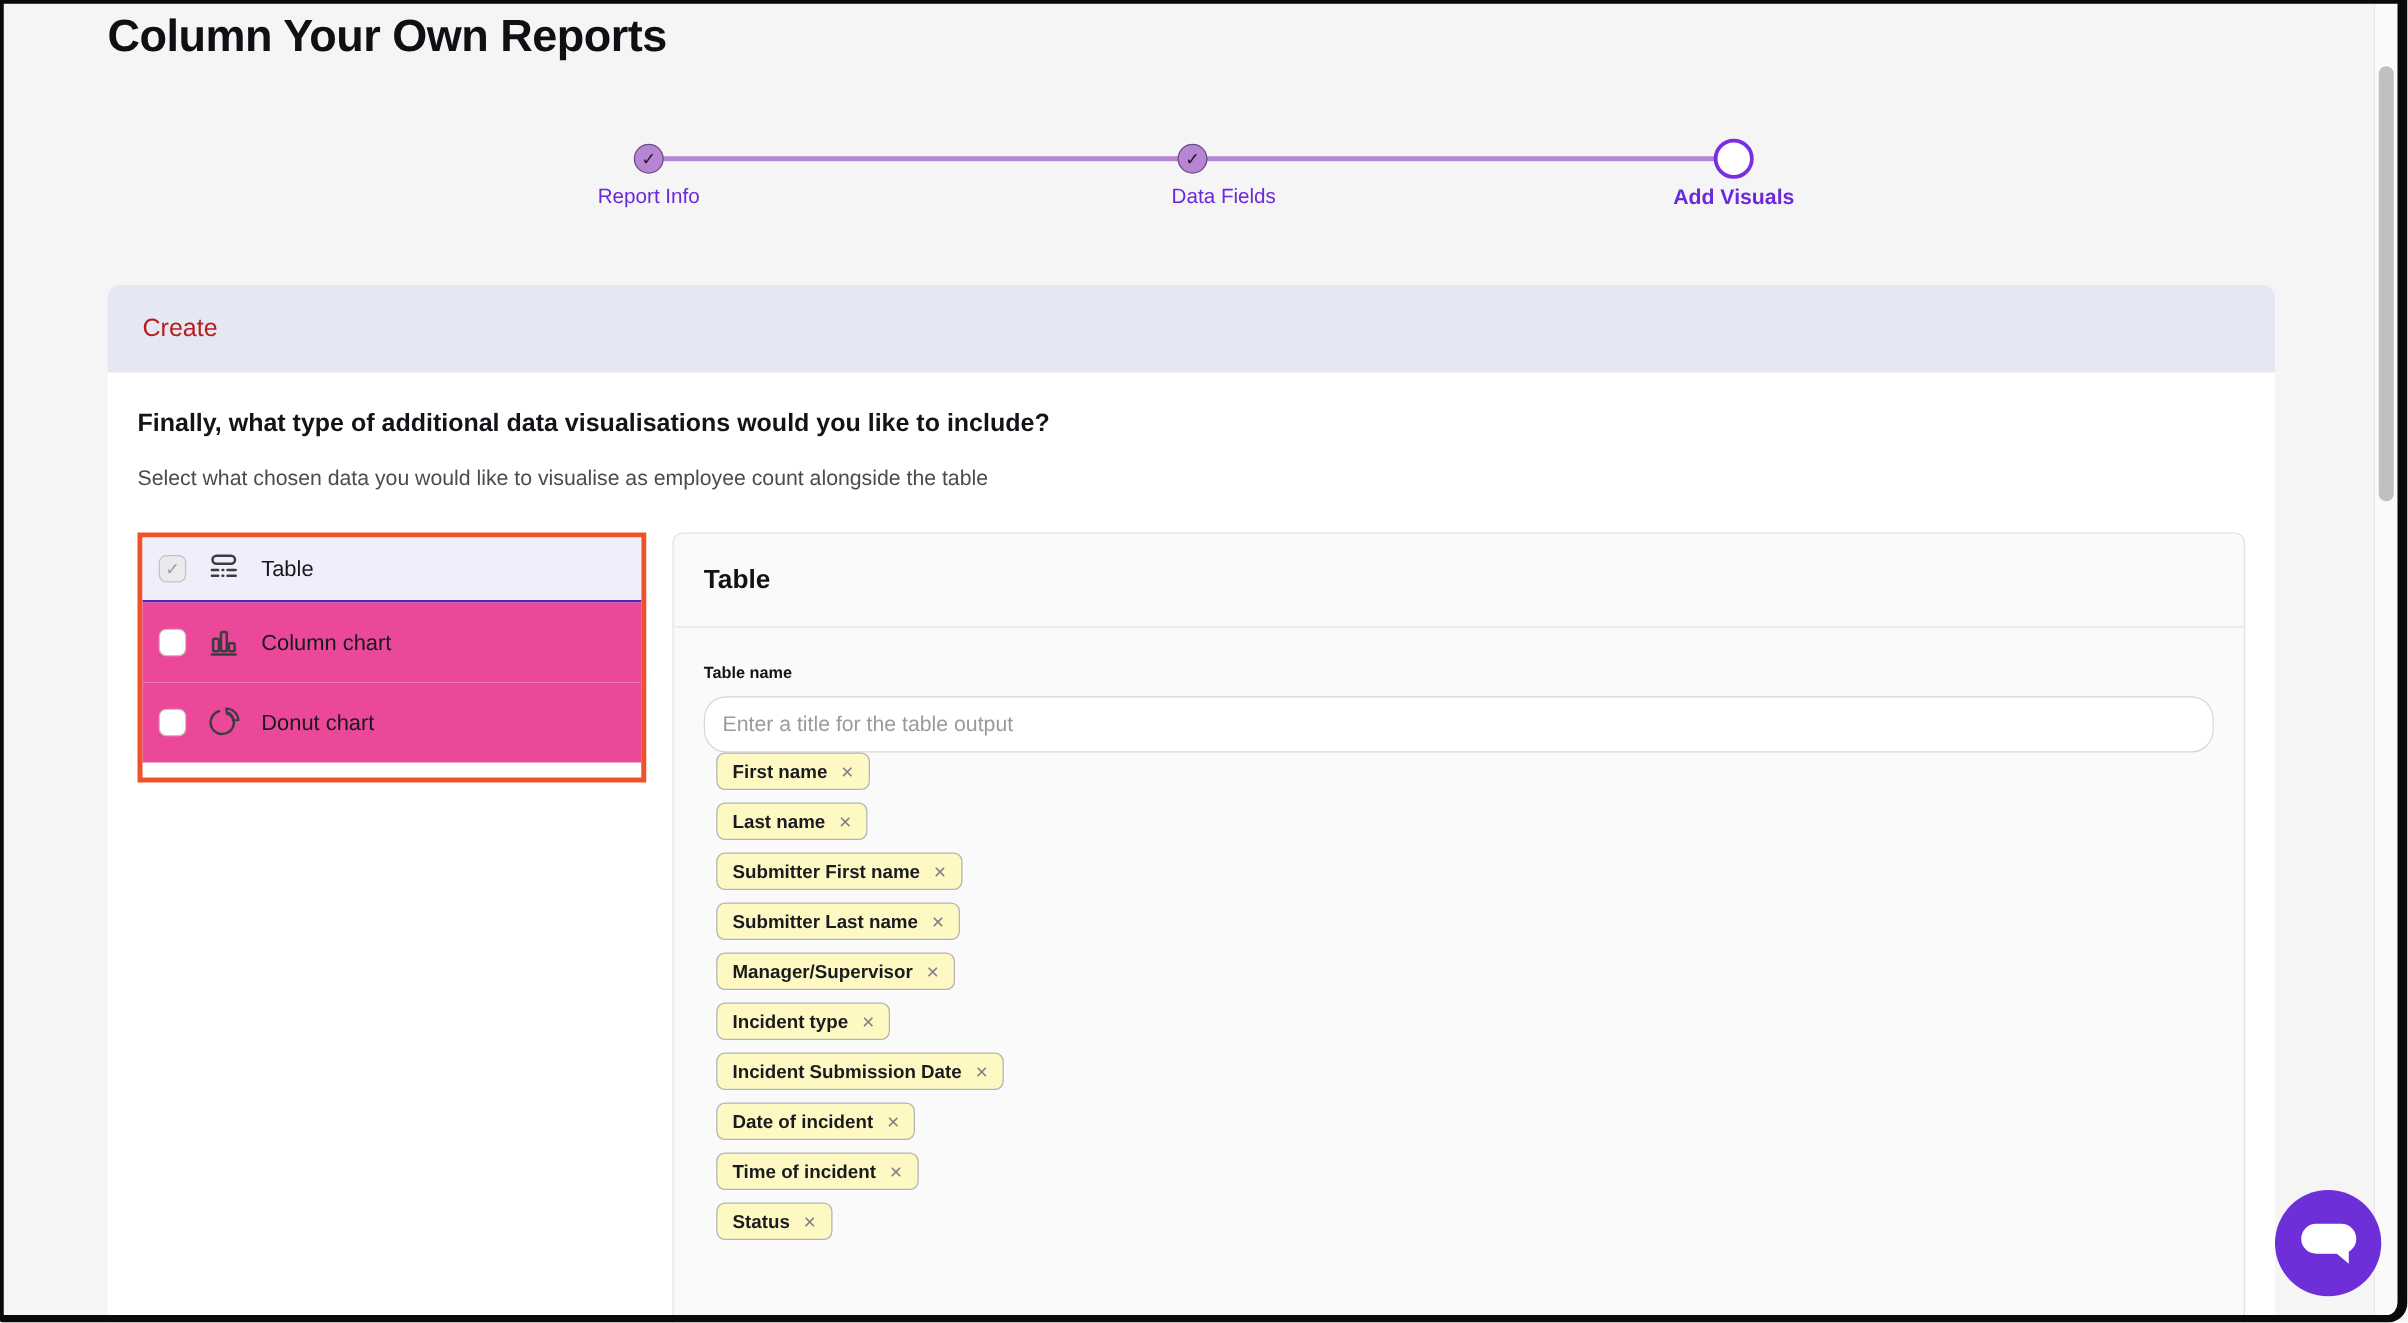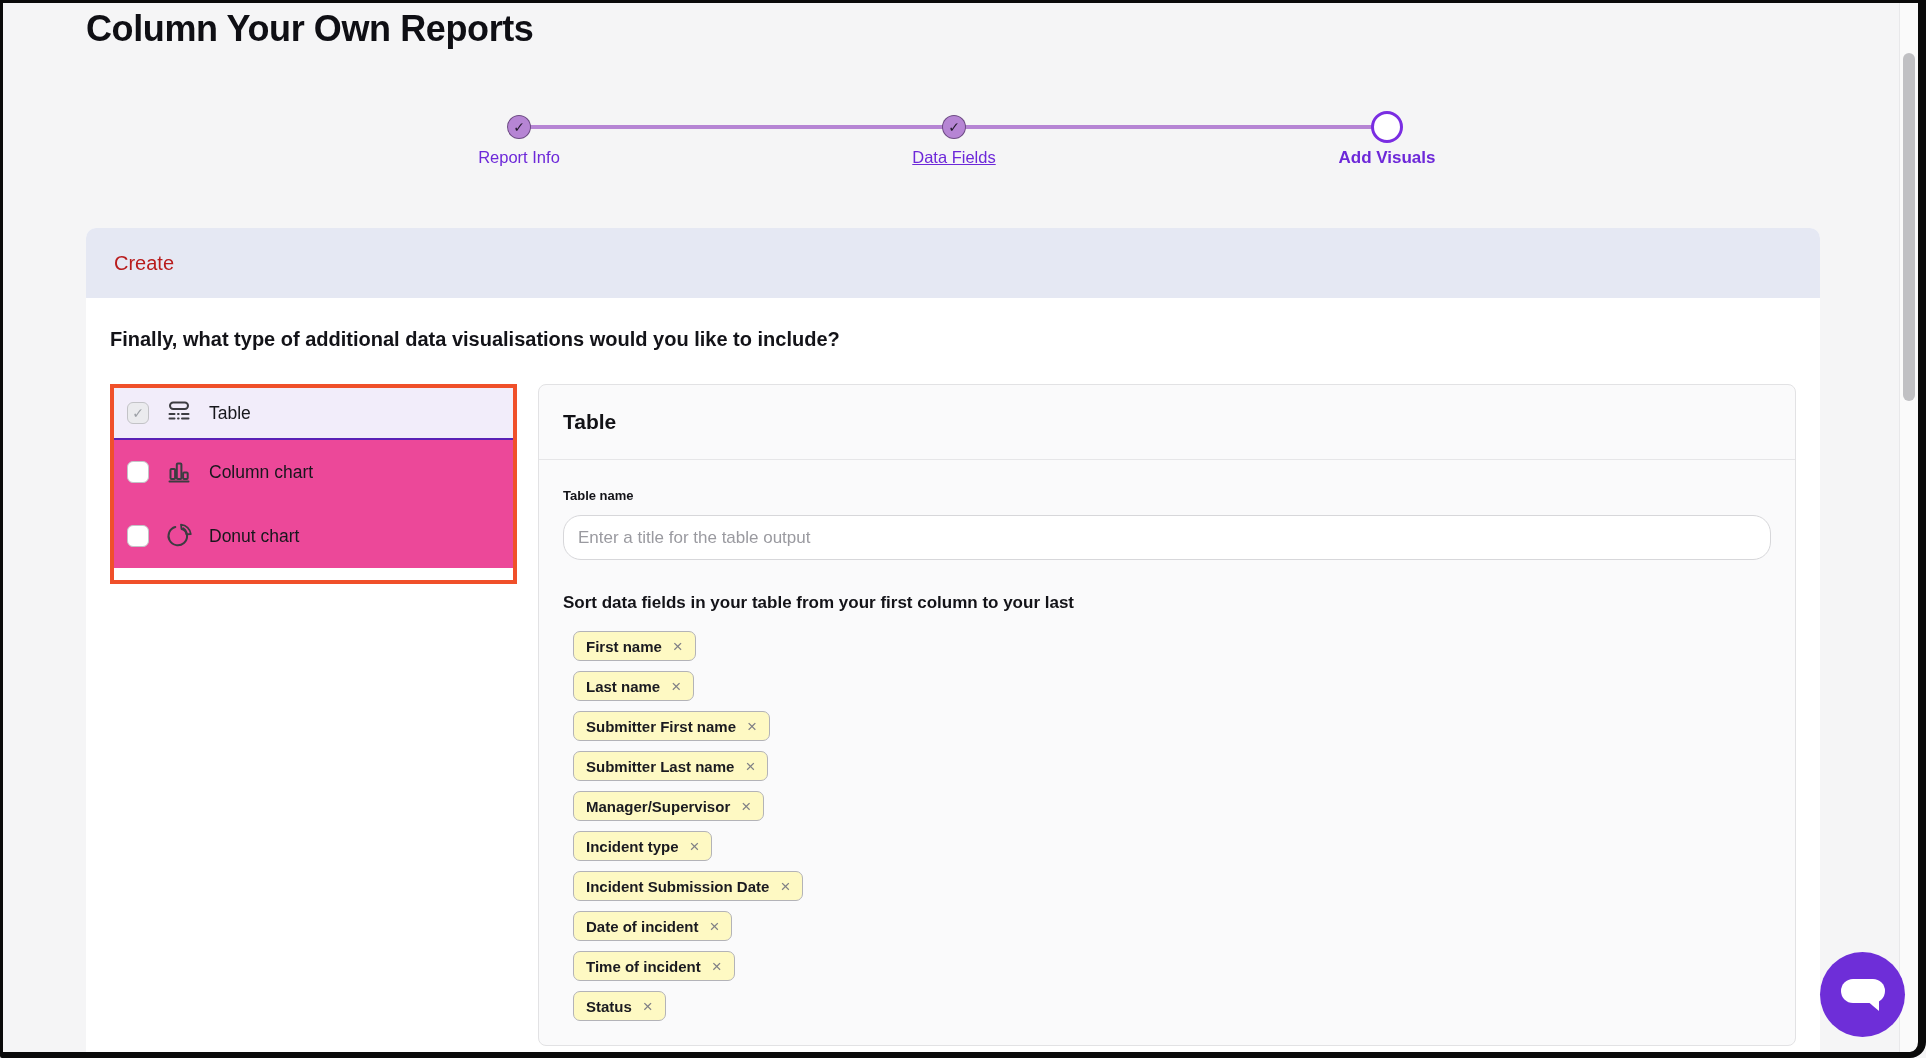--- a/index.html
+++ b/index.html
@@ -26,21 +26,21 @@
 
   
   .stepper-line{ position:absolute; left:519px; top:125px; width:868px; height:4px;
     background:#b685d4; border-radius:2px; z-index:1; }
   .step-circle{ position:absolute; z-index:2; display:flex; align-items:center; justify-content:center; border-radius:50%; }
   .step-circle.completed{ width:24px; height:24px; background:#b685d4;
     border:1px solid rgba(50,28,66,.55); color:#241a2e; font-size:14px; font-weight:700; top:115px; }
   .step-circle.c1{ left:507px; } .step-circle.c2{ left:942px; }
   .step-circle.current{ width:32px; height:32px; background:#fff; border:3.5px solid #7a2de2; top:111px; left:1371px; }
   .step-label{ position:absolute; top:148px; width:220px; text-align:center; font-size:16.5px; color:#6d28d9; }
-  .step-label.l1{ left:409px; } .step-label.l2{ left:844px;text-decoration:underline; }
+  .step-label.l1{ left:409px; } .step-label.l2{ left:869px; }
   .step-label.l3{ left:1277px; color:#6d28d9; font-weight:800; font-size:17px; }
 
   
   .create-card{ position:absolute; left:86px; top:228px; width:1734px; height:930px;
     background:#fff; border-radius:10px 10px 0 0; }
   .create-card-header{ height:70px; background:#e5e8f3; border-radius:10px 10px 0 0;
     display:flex; align-items:center; padding:0 28px; font-size:20px; color:#b91c1c; }
   .card-body{ padding:30px 24px 0 24px; }
   .question{ font-size:20px; font-weight:800; color:#131318; }
   .subtext{ font-size:17px; color:#4a4a52; margin-top:22px; }
@@ -96,20 +96,21 @@
 <div class="step-label l1">Report Info</div>
 <div class="step-label l2">Data Fields</div>
 <div class="step-label l3">Add Visuals</div>
 
 <div class="create-card">
   <div class="create-card-header">
     <span>Create</span>
   </div>
   <div class="card-body">
     <div class="question">Finally, what type of additional data visualisations would you like to include?</div>
+    <div class="subtext">Select what chosen data you would like to visualise as employee count alongside the table</div>
 
     <div class="content-row">
 
       <div class="options-list">
           <div class="option-row selected">
     <span class="checkbox checked">✓</span>
     <span class="option-icon">
               <svg viewBox="0 0 28 28" fill="none" stroke="#3c3c41" stroke-width="2" stroke-linecap="round">
     <rect x="5" y="3.5" width="18" height="6.5" rx="3.2"></rect>
     <line x1="4.5" y1="15" x2="9.5" y2="15"></line>
@@ -144,21 +145,20 @@
             </span>
     <span class="option-label">Donut chart</span>
   </div>
         </div>
 
       <div class="table-panel">
         <div class="panel-header">Table</div>
         <div class="panel-body">
           <div class="field-label">Table name</div>
           <input class="text-input" type="text" placeholder="Enter a title for the table output" style="">
-          <div class="sort-heading">Sort data fields in your table from your first column to your last</div>
           <div class="chips">
               <span class="chip">
     <span class="chip-label">First name</span>
     <span class="chip-remove">×</span>
   </span>
               <span class="chip">
     <span class="chip-label">Last name</span>
     <span class="chip-remove">×</span>
   </span>
               <span class="chip">

